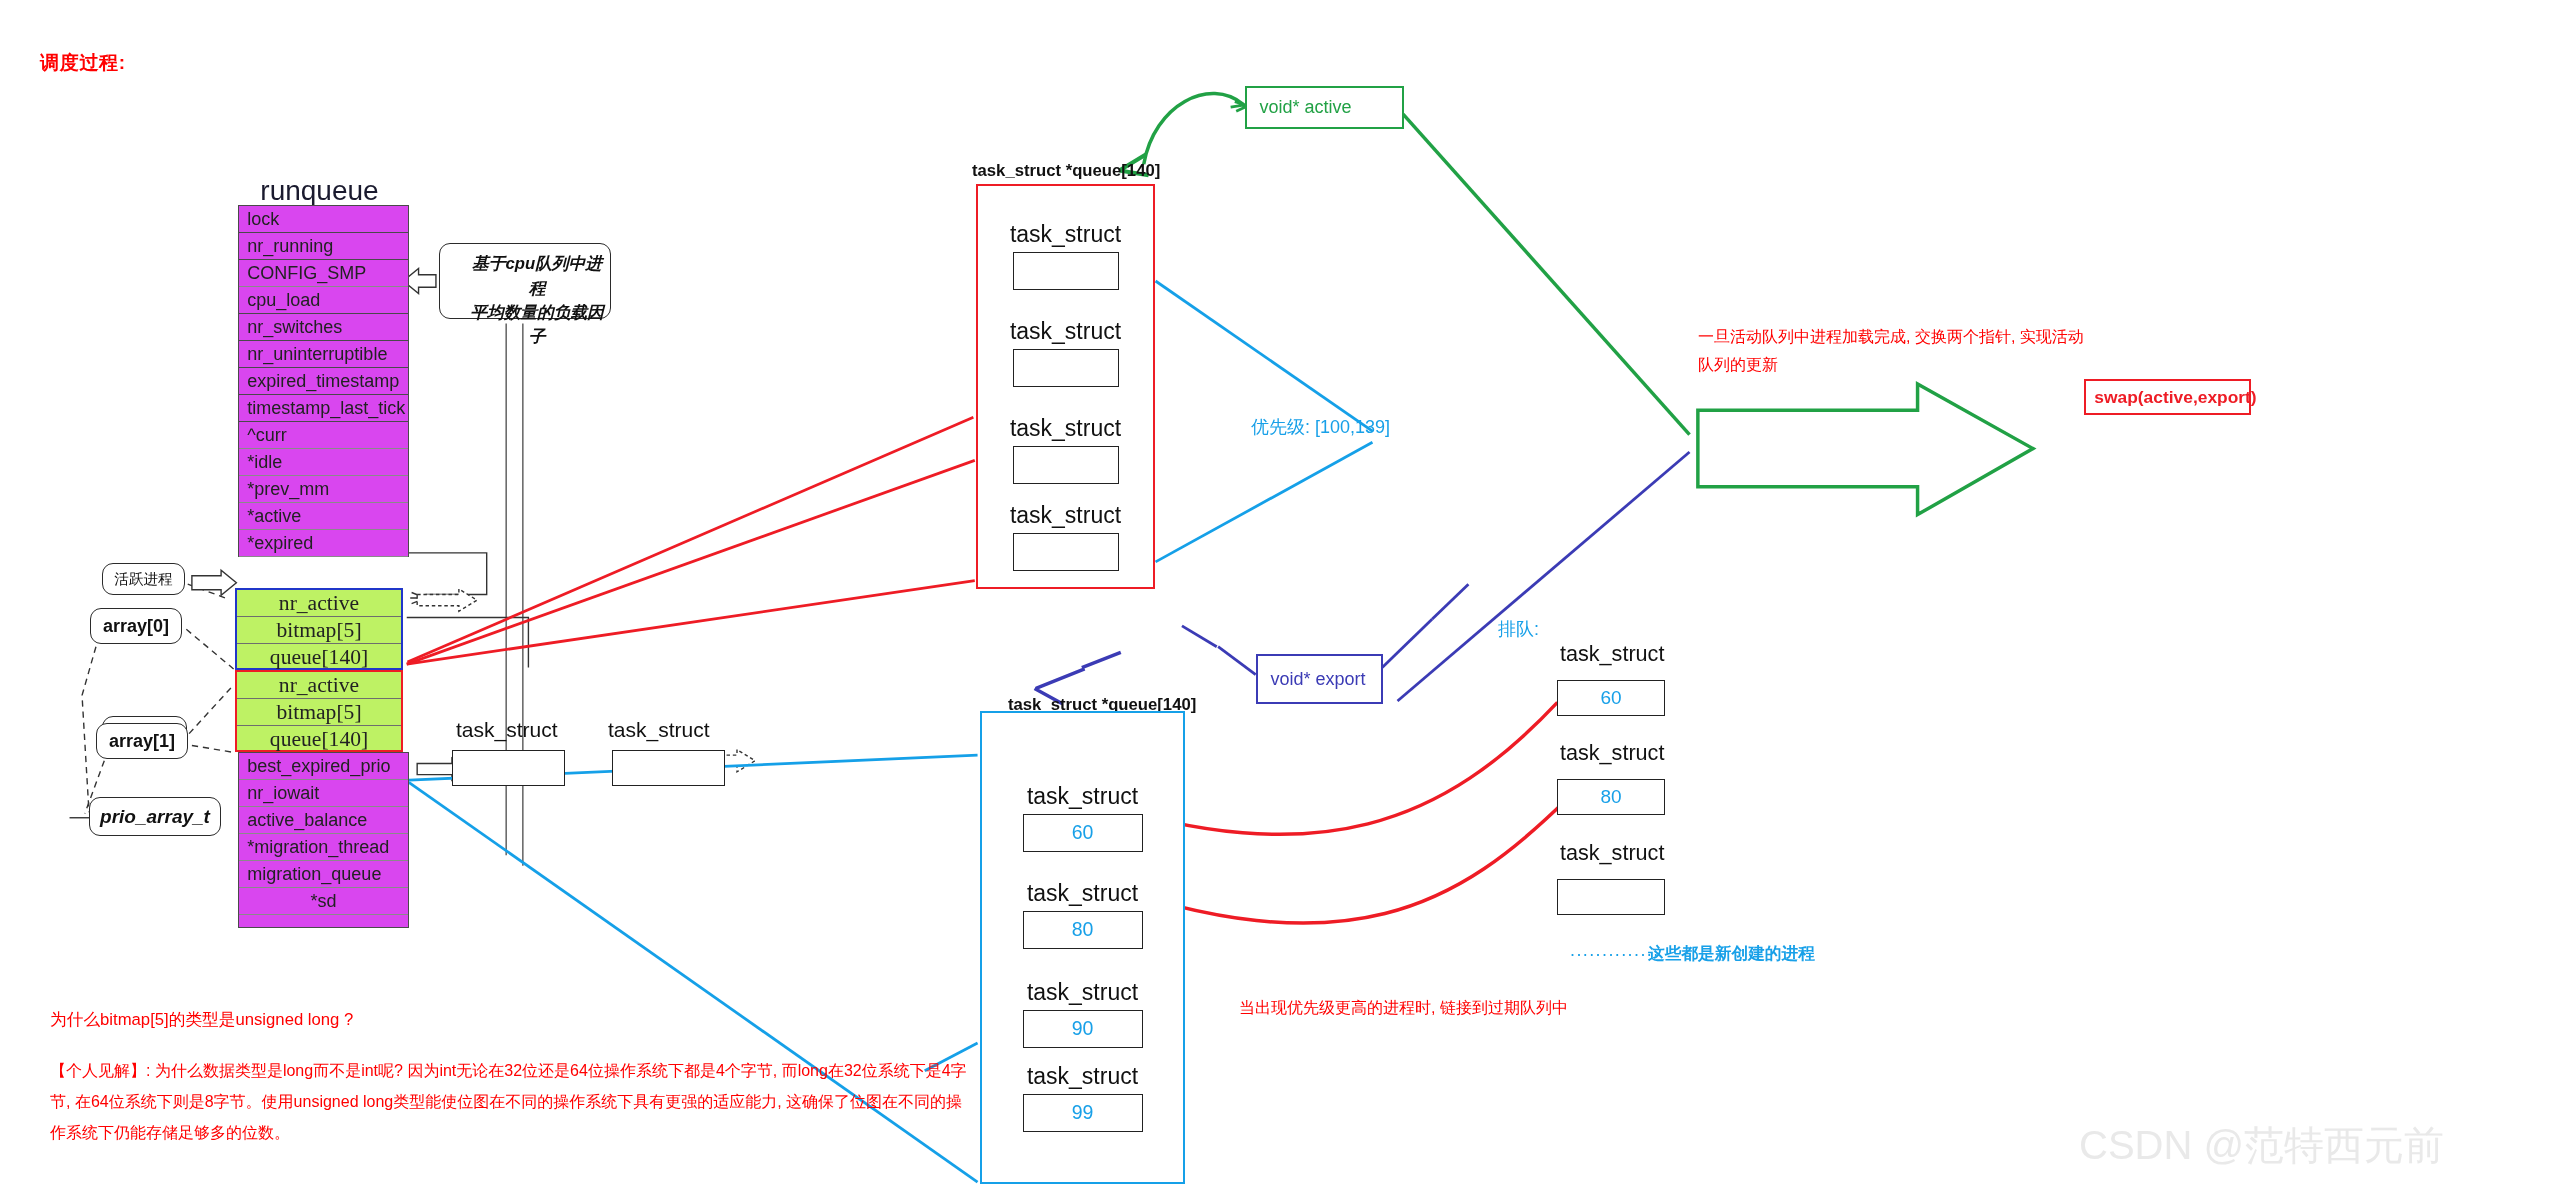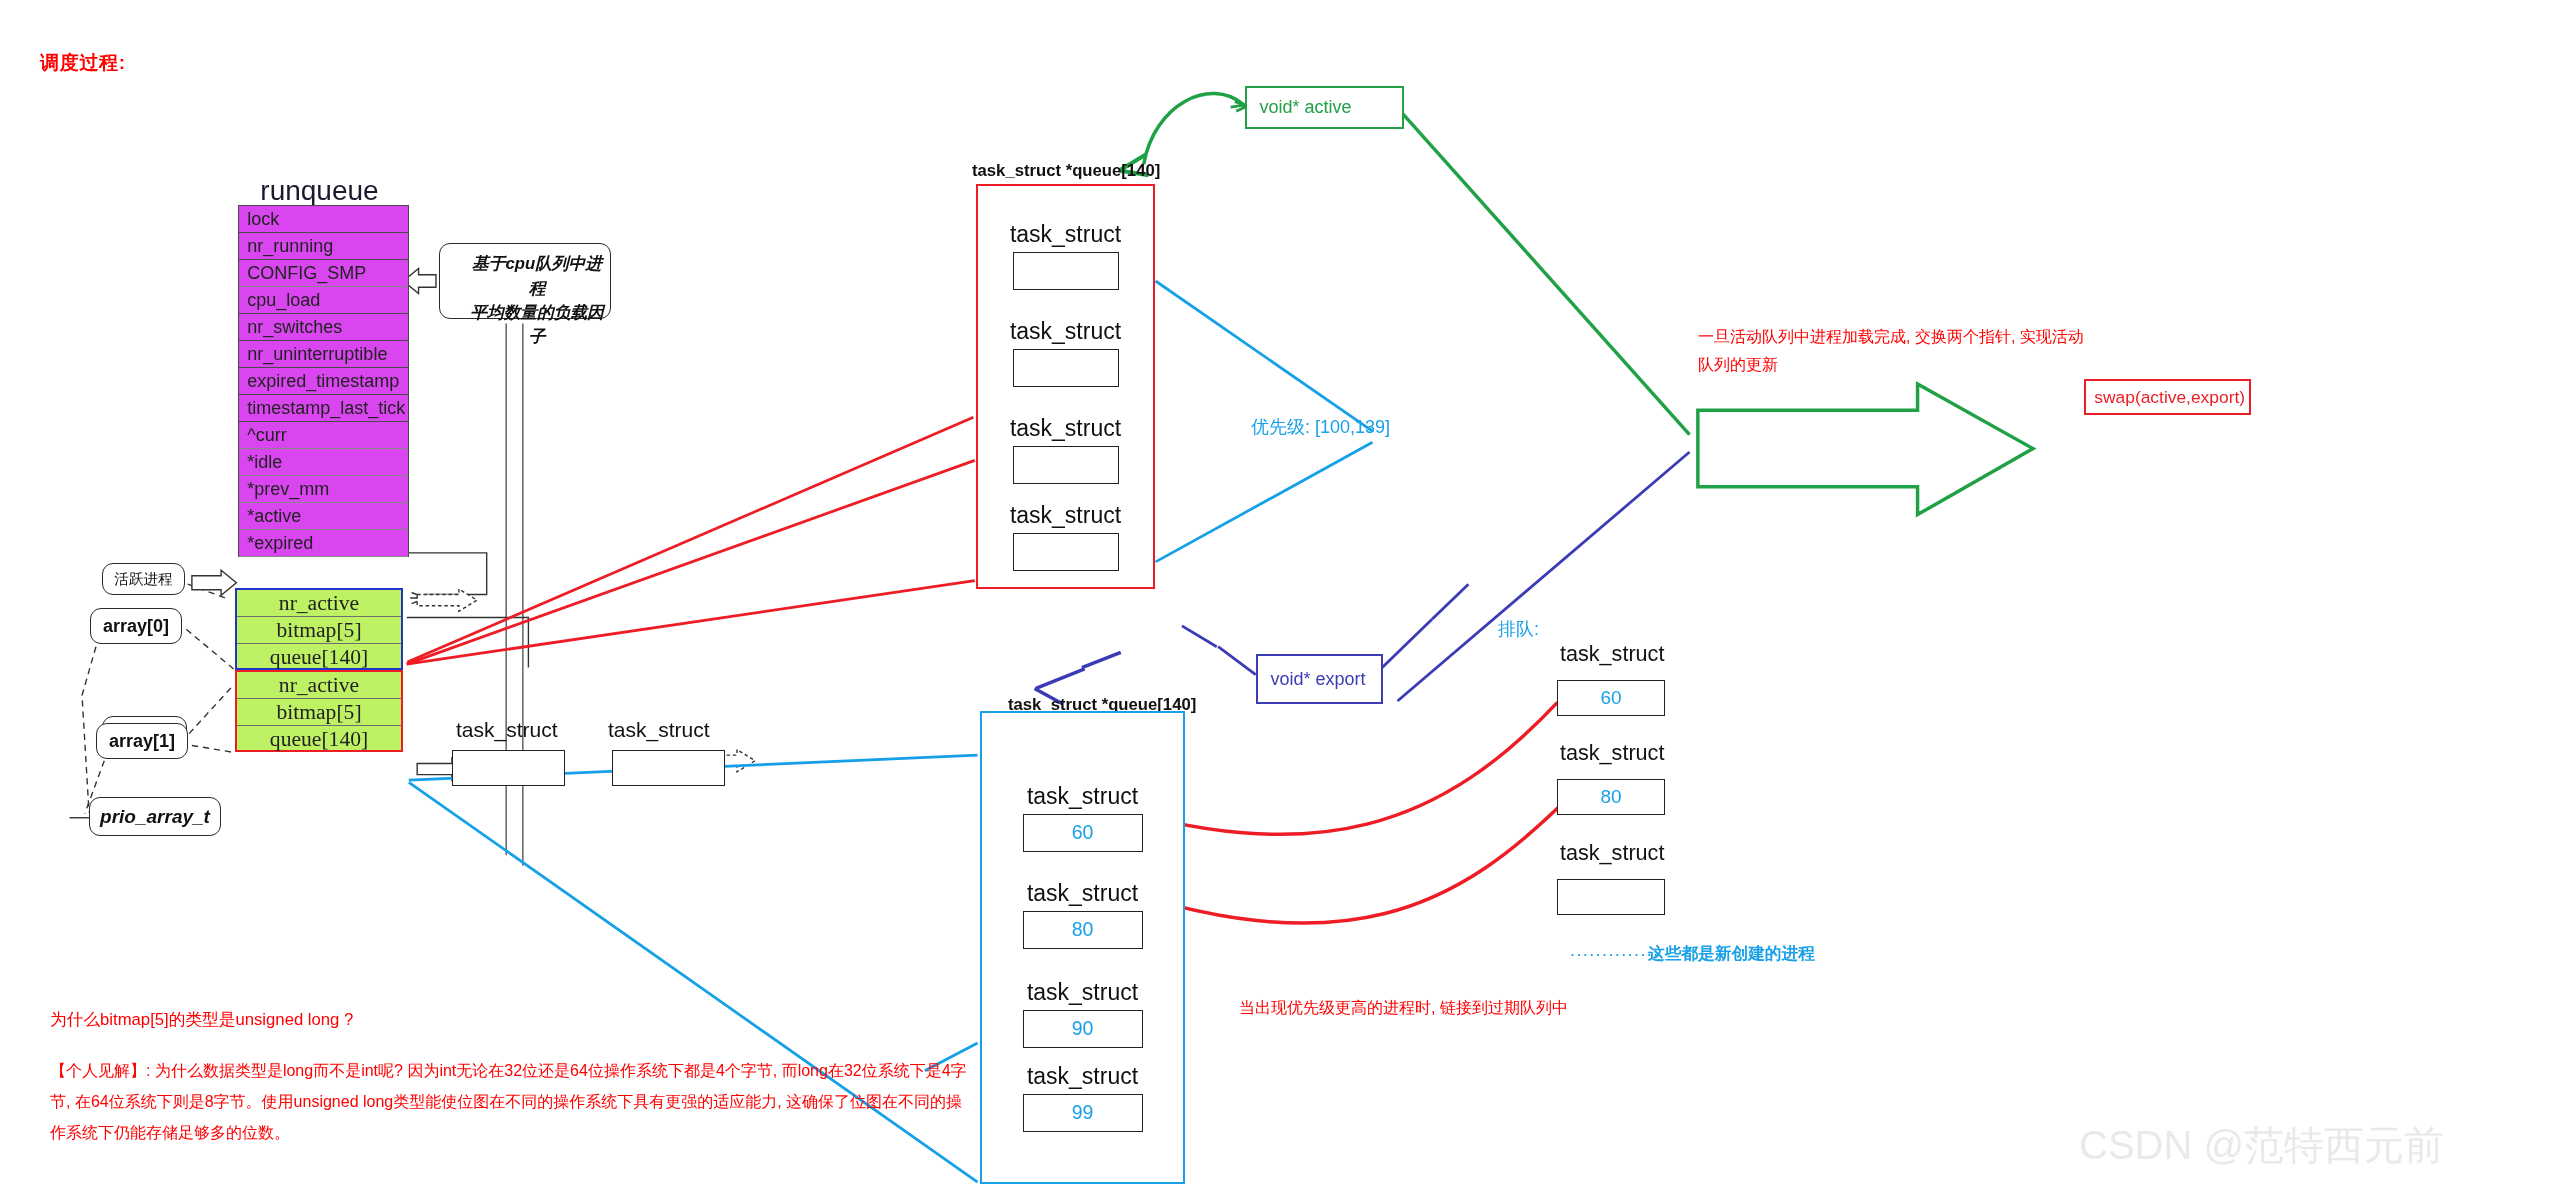--- a/index.html
+++ b/index.html
@@ -58,21 +58,21 @@
   .rq2-name{position:absolute;font-size:21.6px;color:#111;}
   .rq2-box{position:absolute;width:108px;height:36px;border:1.4px solid #222;box-sizing:border-box;
            line-height:33px;text-align:center;font-size:19px;color:#18a0e8;background:#fff;}
 
   
   .ptrbox{position:absolute;box-sizing:border-box;background:#fff;display:flex;align-items:center;}
   .ptrbox span{padding-left:12.5px;font-size:18px;white-space:nowrap;}
   .ptr-active{left:1245px;top:86px;width:159px;height:43px;border:2.1px solid #21a145;color:#21a145;}
   .ptr-export{left:1256px;top:654px;width:127px;height:50px;border:2.1px solid #3b3bb5;color:#3b3bb5;}
   .ptr-swap{left:2084px;top:379px;width:167px;height:36px;border:2.1px solid #ee1c25;color:#ee1c25;
-            font-weight:normal;}
+            font-weight:bold;}
   .ptr-swap span{font-size:17.4px;padding-left:8.3px;}
   .ann-swapnote{left:1698px;top:323px;font-size:16px;line-height:1.75;color:#ff0000;}
   .ann-prio{left:1251px;top:415px;font-size:18px;color:#18a0e8;}
   .ann-paidui{left:1498px;top:617px;font-size:18px;color:#18a0e8;}
   .ann-newproc{left:1648px;top:942px;font-size:16.7px;font-weight:bold;color:#18a0e8;}
   .ann-higher{left:1239px;top:998px;font-size:16px;color:#ff0000;}
 
   
   .note-q{left:50px;top:1008px;font-size:16.7px;color:#ff0000;white-space:nowrap;}
   .note-body{position:absolute;left:50px;top:1055px;width:925px;font-size:16px;color:#ff0000;
@@ -166,20 +166,29 @@
     <div class="rq-row">nr_uninterruptible</div>
     <div class="rq-row">expired_timestamp</div>
     <div class="rq-row">timestamp_last_tick</div>
     <div class="rq-row thin">^curr</div>
     <div class="rq-row thin">*idle</div>
     <div class="rq-row thin">*prev_mm</div>
     <div class="rq-row thin">*active</div>
     <div class="rq-row thin">*expired</div>
   </div>
 
+  <div class="abs rq-table" style="top:752px;">
+    <div class="rq-row thin">best_expired_prio</div>
+    <div class="rq-row thin">nr_iowait</div>
+    <div class="rq-row thin">active_balance</div>
+    <div class="rq-row thin">*migration_thread</div>
+    <div class="rq-row thin">migration_queue</div>
+    <div class="rq-row thin" style="text-align:center;padding-left:0;">*sd</div>
+    <div class="rq-row nb" style="height:12.5px;border-bottom:1.4px solid #4a4a4a;"></div>
+  </div>
 
   <div class="pa-block blue">
     <div class="pa-row">nr_active</div>
     <div class="pa-row">bitmap[5]</div>
     <div class="pa-row">queue[140]</div>
   </div>
 
   <div class="pa-block red">
     <div class="pa-row">nr_active</div>
     <div class="pa-row">bitmap[5]</div>

